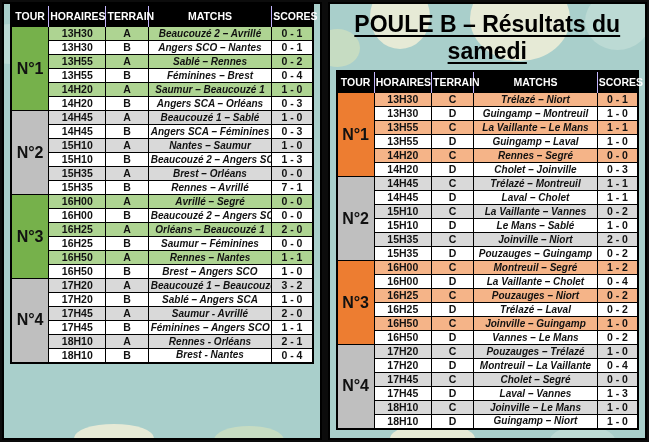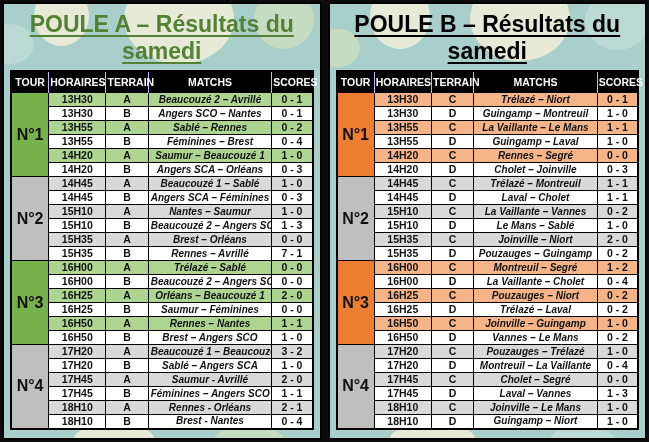--- a/index.html
+++ b/index.html
@@ -67,21 +67,20 @@
 <div class="stage">
 
   <section class="panel">
     <div class="blob pale" style="left:30px;  top:-18px; width:55px;  height:60px;"></div>
     <div class="blob pale" style="left:120px; top:-30px; width:110px; height:90px;"></div>
     <div class="blob green" style="left:250px; top:-15px; width:60px;  height:60px;"></div>
     <div class="blob teal" style="left:-20px; top:20px;  width:50px;  height:40px;"></div>
     <div class="blob pale" style="left:70px;  bottom:-14px; width:80px; height:28px;"></div>
     <div class="blob green" style="left:210px; bottom:-16px; width:70px; height:28px;"></div>
 
-    <h1 class="panel-title" style="color: rgb(83, 129, 53);">POULE A – Résultats du samedi</h1>
 
     <table class="results">
       <colgroup>
         <col class="c-tour">
           <col class="c-time">
           <col class="c-terrain">
           <col class="c-match">
           <col class="c-score">
       </colgroup>
       <thead>
@@ -165,21 +164,21 @@
           <tr>
             <td>15H35</td>
             <td>B</td>
             <td class="match">Rennes – Avrillé</td>
             <td>7 - 1</td>
           </tr>
           <tr style="background: rgb(174, 212, 146);">
             <td rowspan="6" class="tour" style="background: rgb(118, 177, 75);">N°3</td>
             <td>16H00</td>
             <td>A</td>
-            <td class="match">Trélazé – Sablé</td>
+            <td class="match">Avrillé – Segré</td>
             <td>0 - 0</td>
           </tr>
           <tr>
             <td>16H00</td>
             <td>B</td>
             <td class="match">Beaucouzé 2 – Angers SCA</td>
             <td>0 - 0</td>
           </tr>
           <tr style="background: rgb(174, 212, 146);">
             <td>16H25</td>

